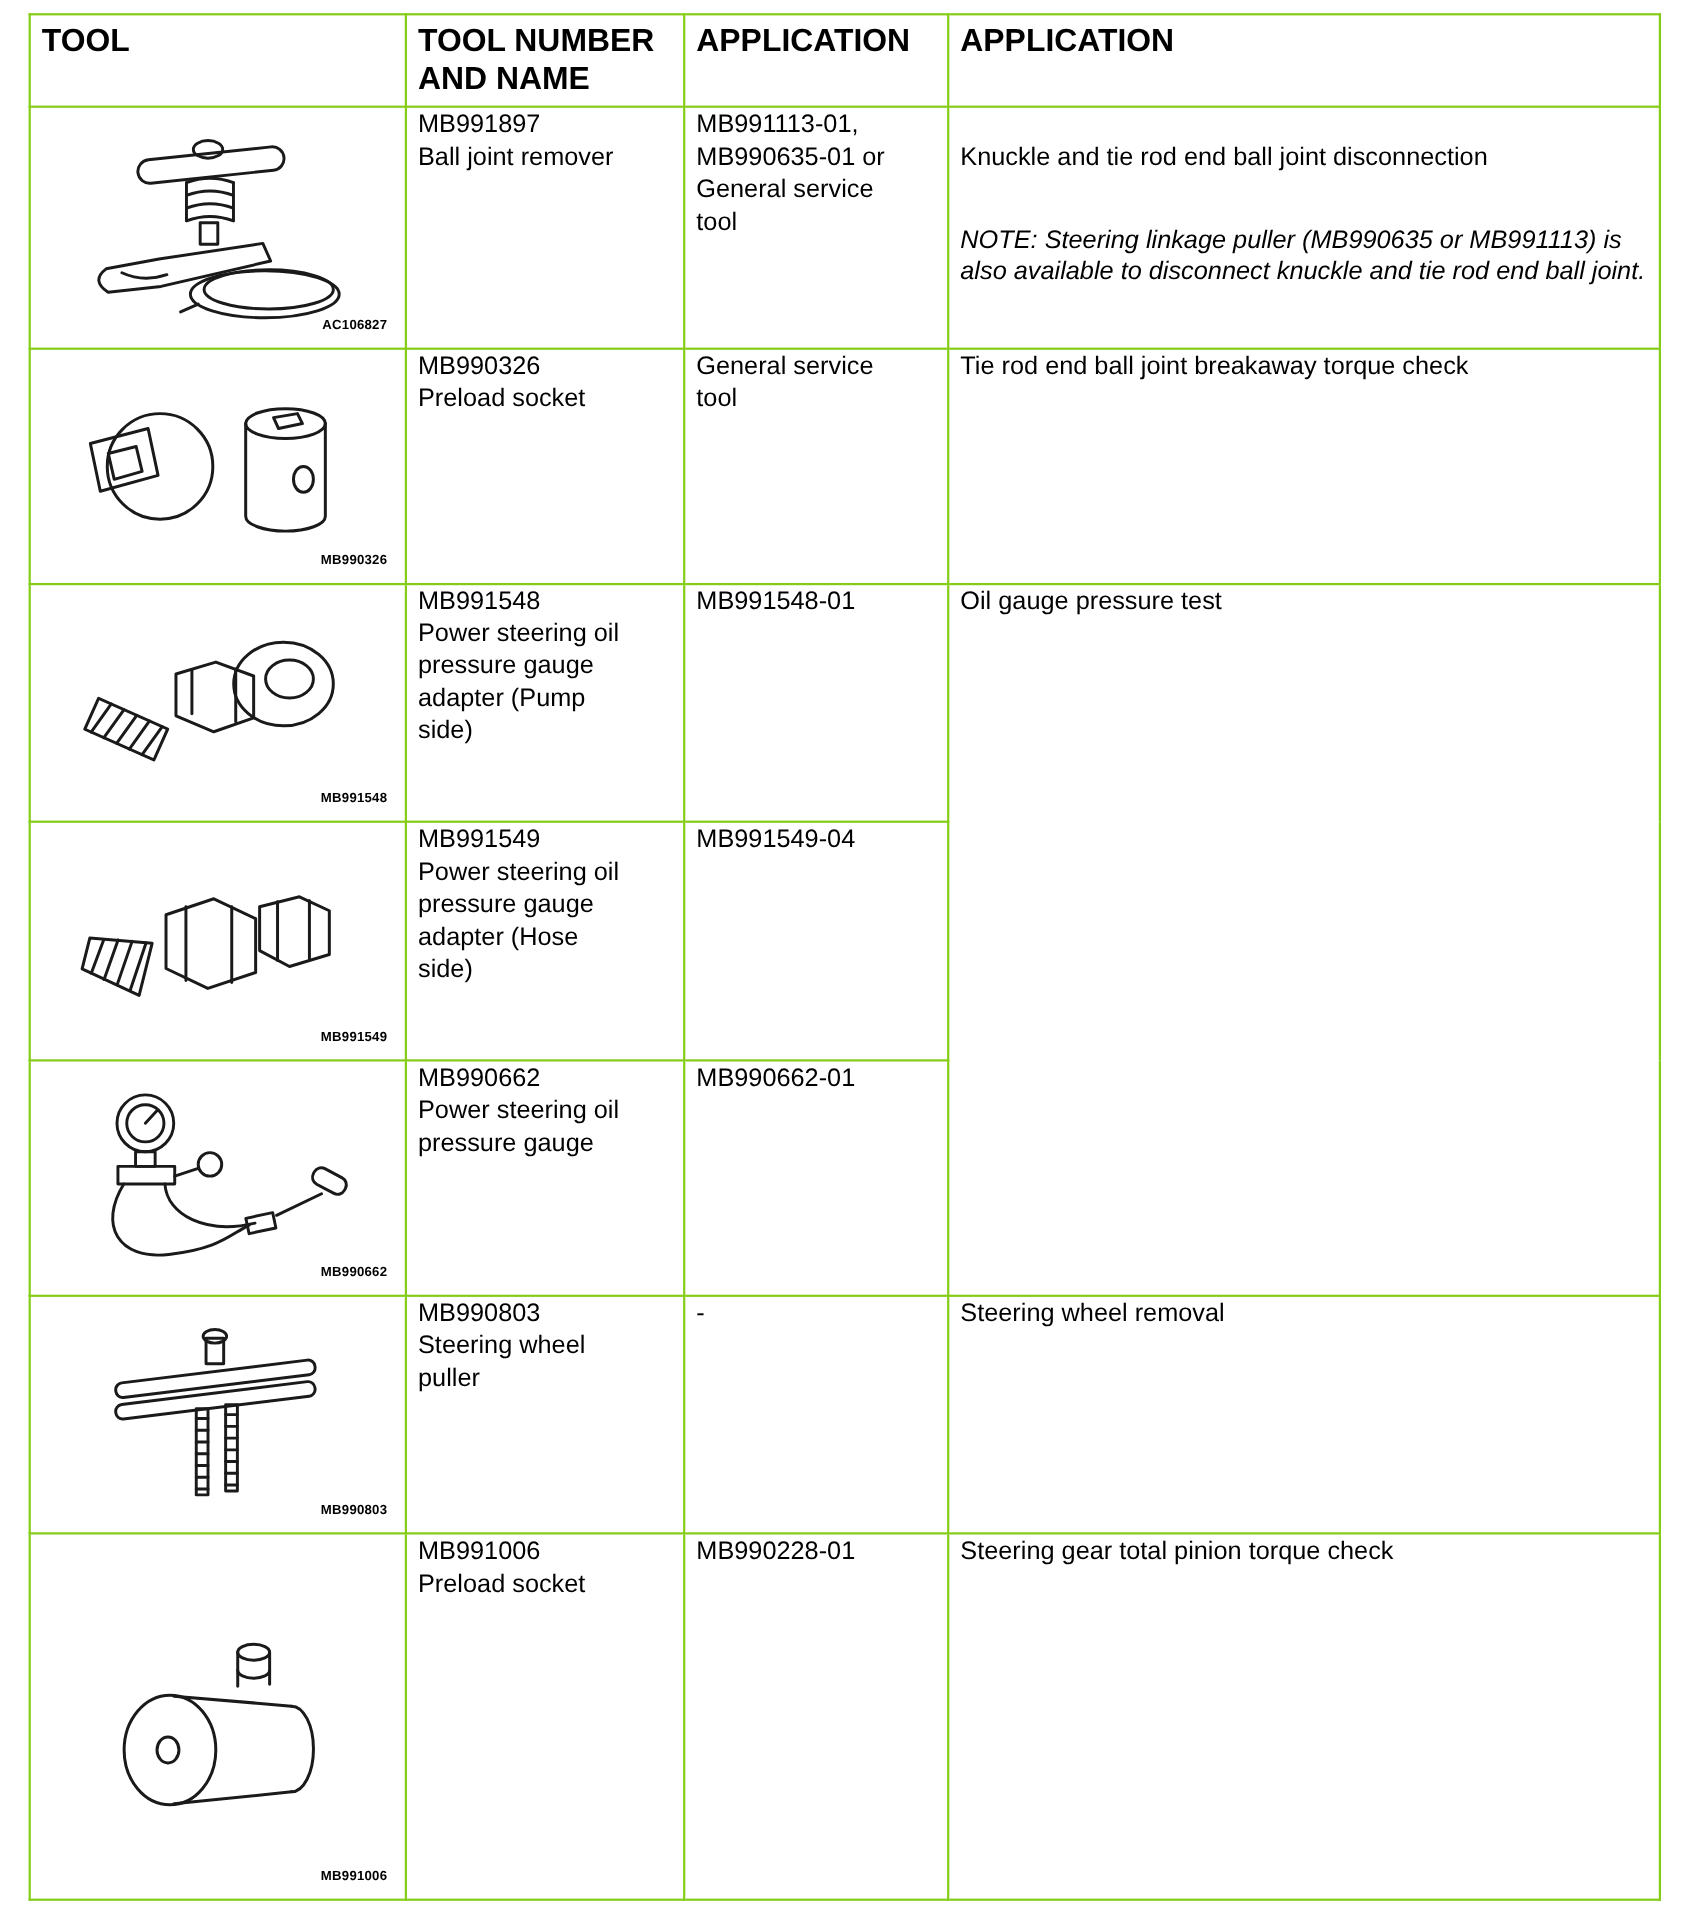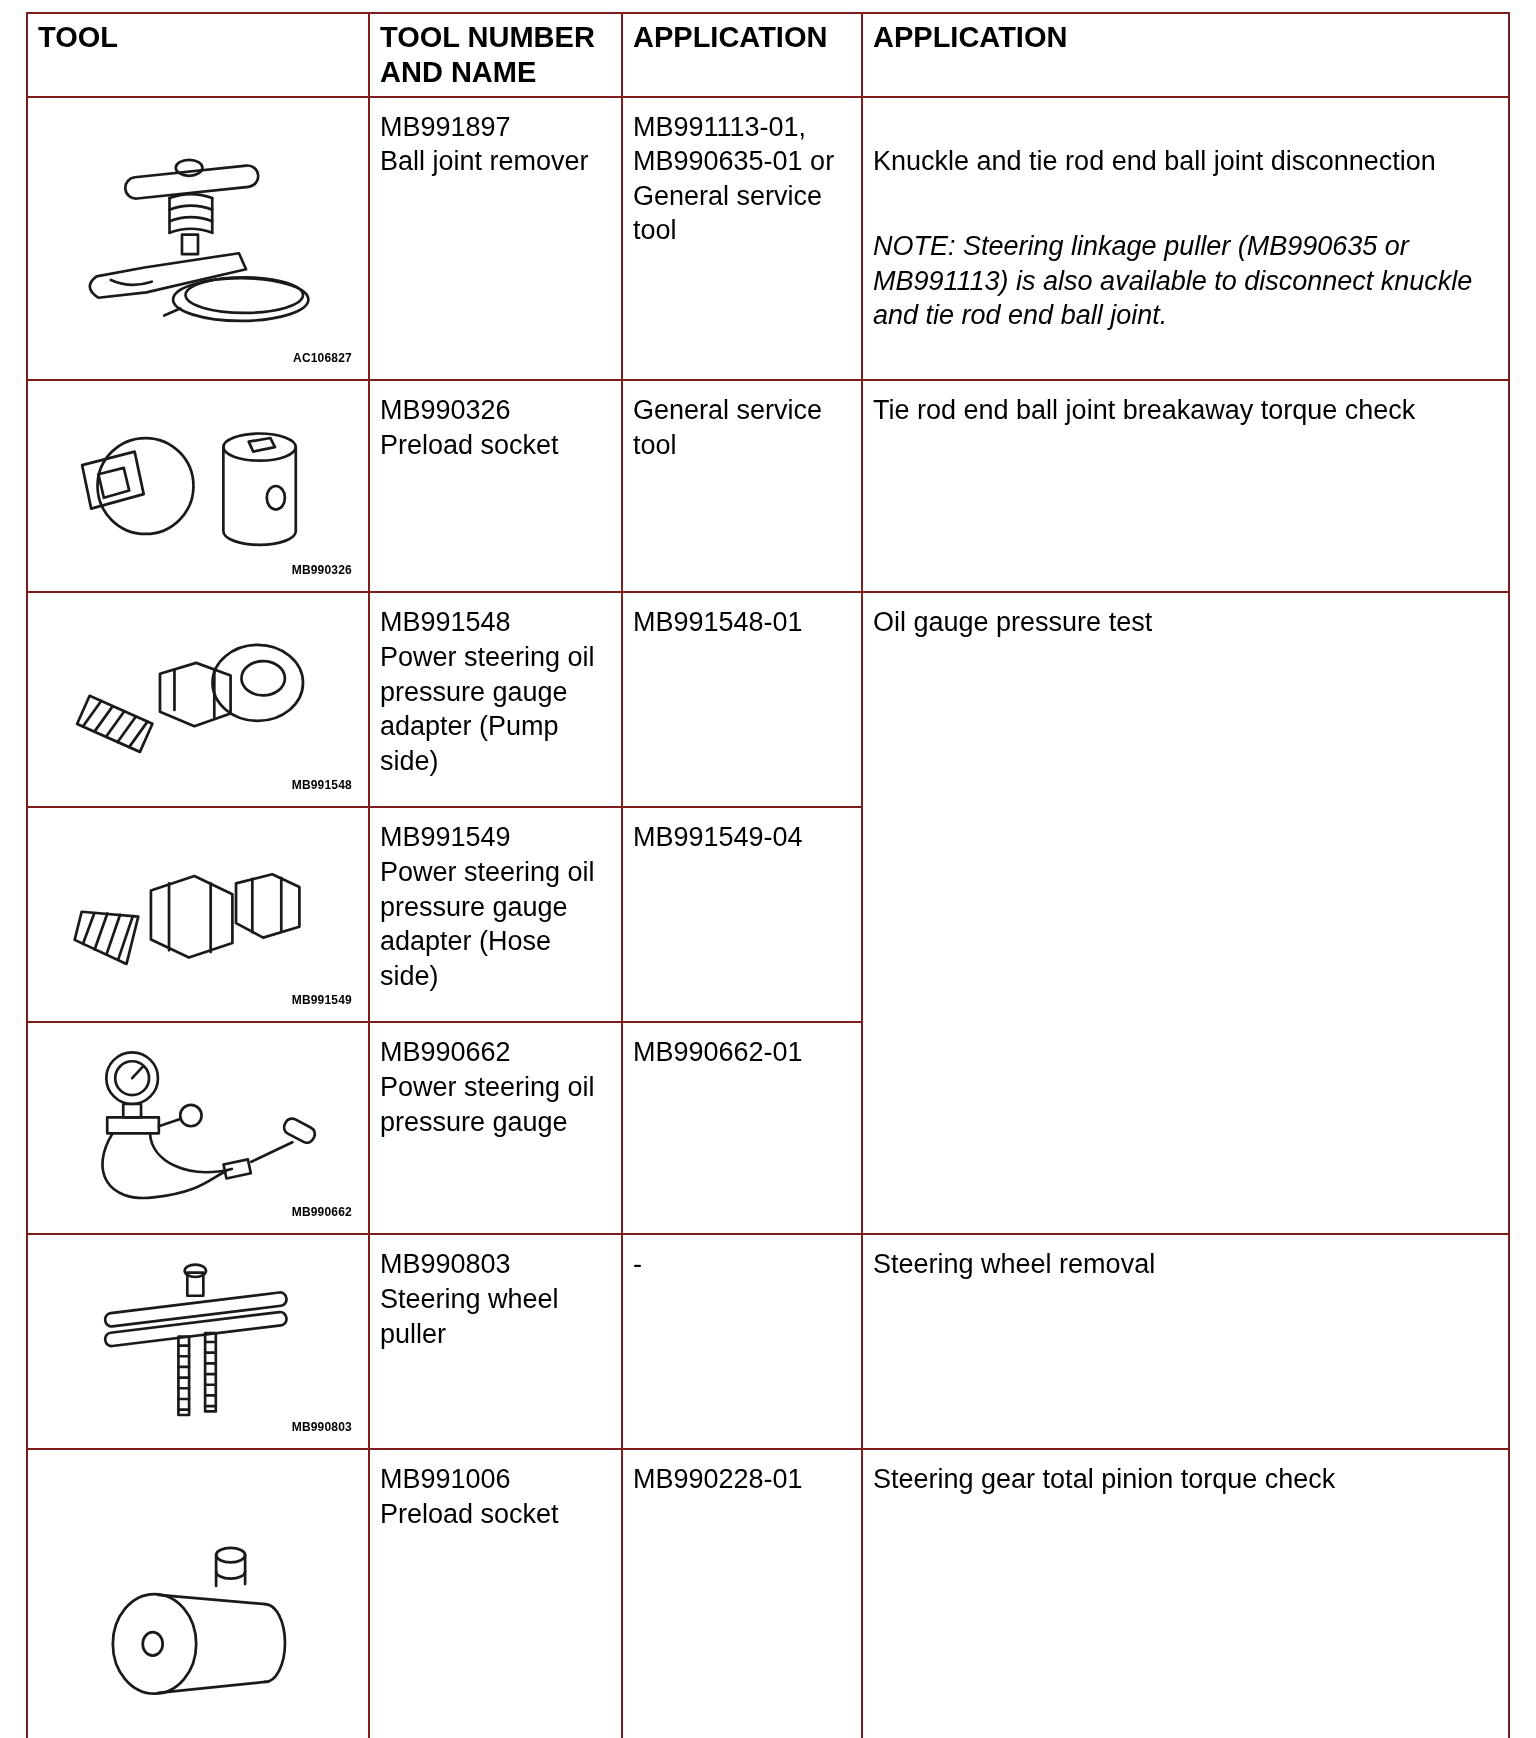--- a/index.html
+++ b/index.html
@@ -4,27 +4,27 @@
 <style>
   html,body{margin:0;padding:0;background:#ffffff;}
   .page{
     width:1536px;height:1738px;box-sizing:border-box;
     padding:12px 26px 10px 26px;background:#fff;
     font-family:"Liberation Sans", sans-serif;color:#000;
   }
   table.tools{
     width:100%;height:100%;border-collapse:collapse;table-layout:fixed;
   }
-  th,td{border:2px solid #7f1d1d;vertical-align:top;box-sizing:border-box;}
+  th,td{border:2px solid #84cc16;vertical-align:top;box-sizing:border-box;}
   th{
     text-align:left;font-size:29px;font-weight:bold;
     padding:6px 10px;white-space:pre-line;line-height:1.2;
   }
   td.text-cell{
-    font-size:27px;padding:12px 10px;line-height:1.28;white-space:pre-line;
+    font-size:23px;padding:0 10px;line-height:1.28;white-space:pre-line;
   }
   td.tool-cell{
     position:relative;vertical-align:middle;text-align:center;padding:6px;
   }
   td.tool-cell svg{display:block;margin:0 auto;}
   .caption{
     position:absolute;right:16px;bottom:14px;
     font-size:12px;font-weight:bold;letter-spacing:0.2px;
   }
   .note{font-style:italic;margin-top:16px;}

